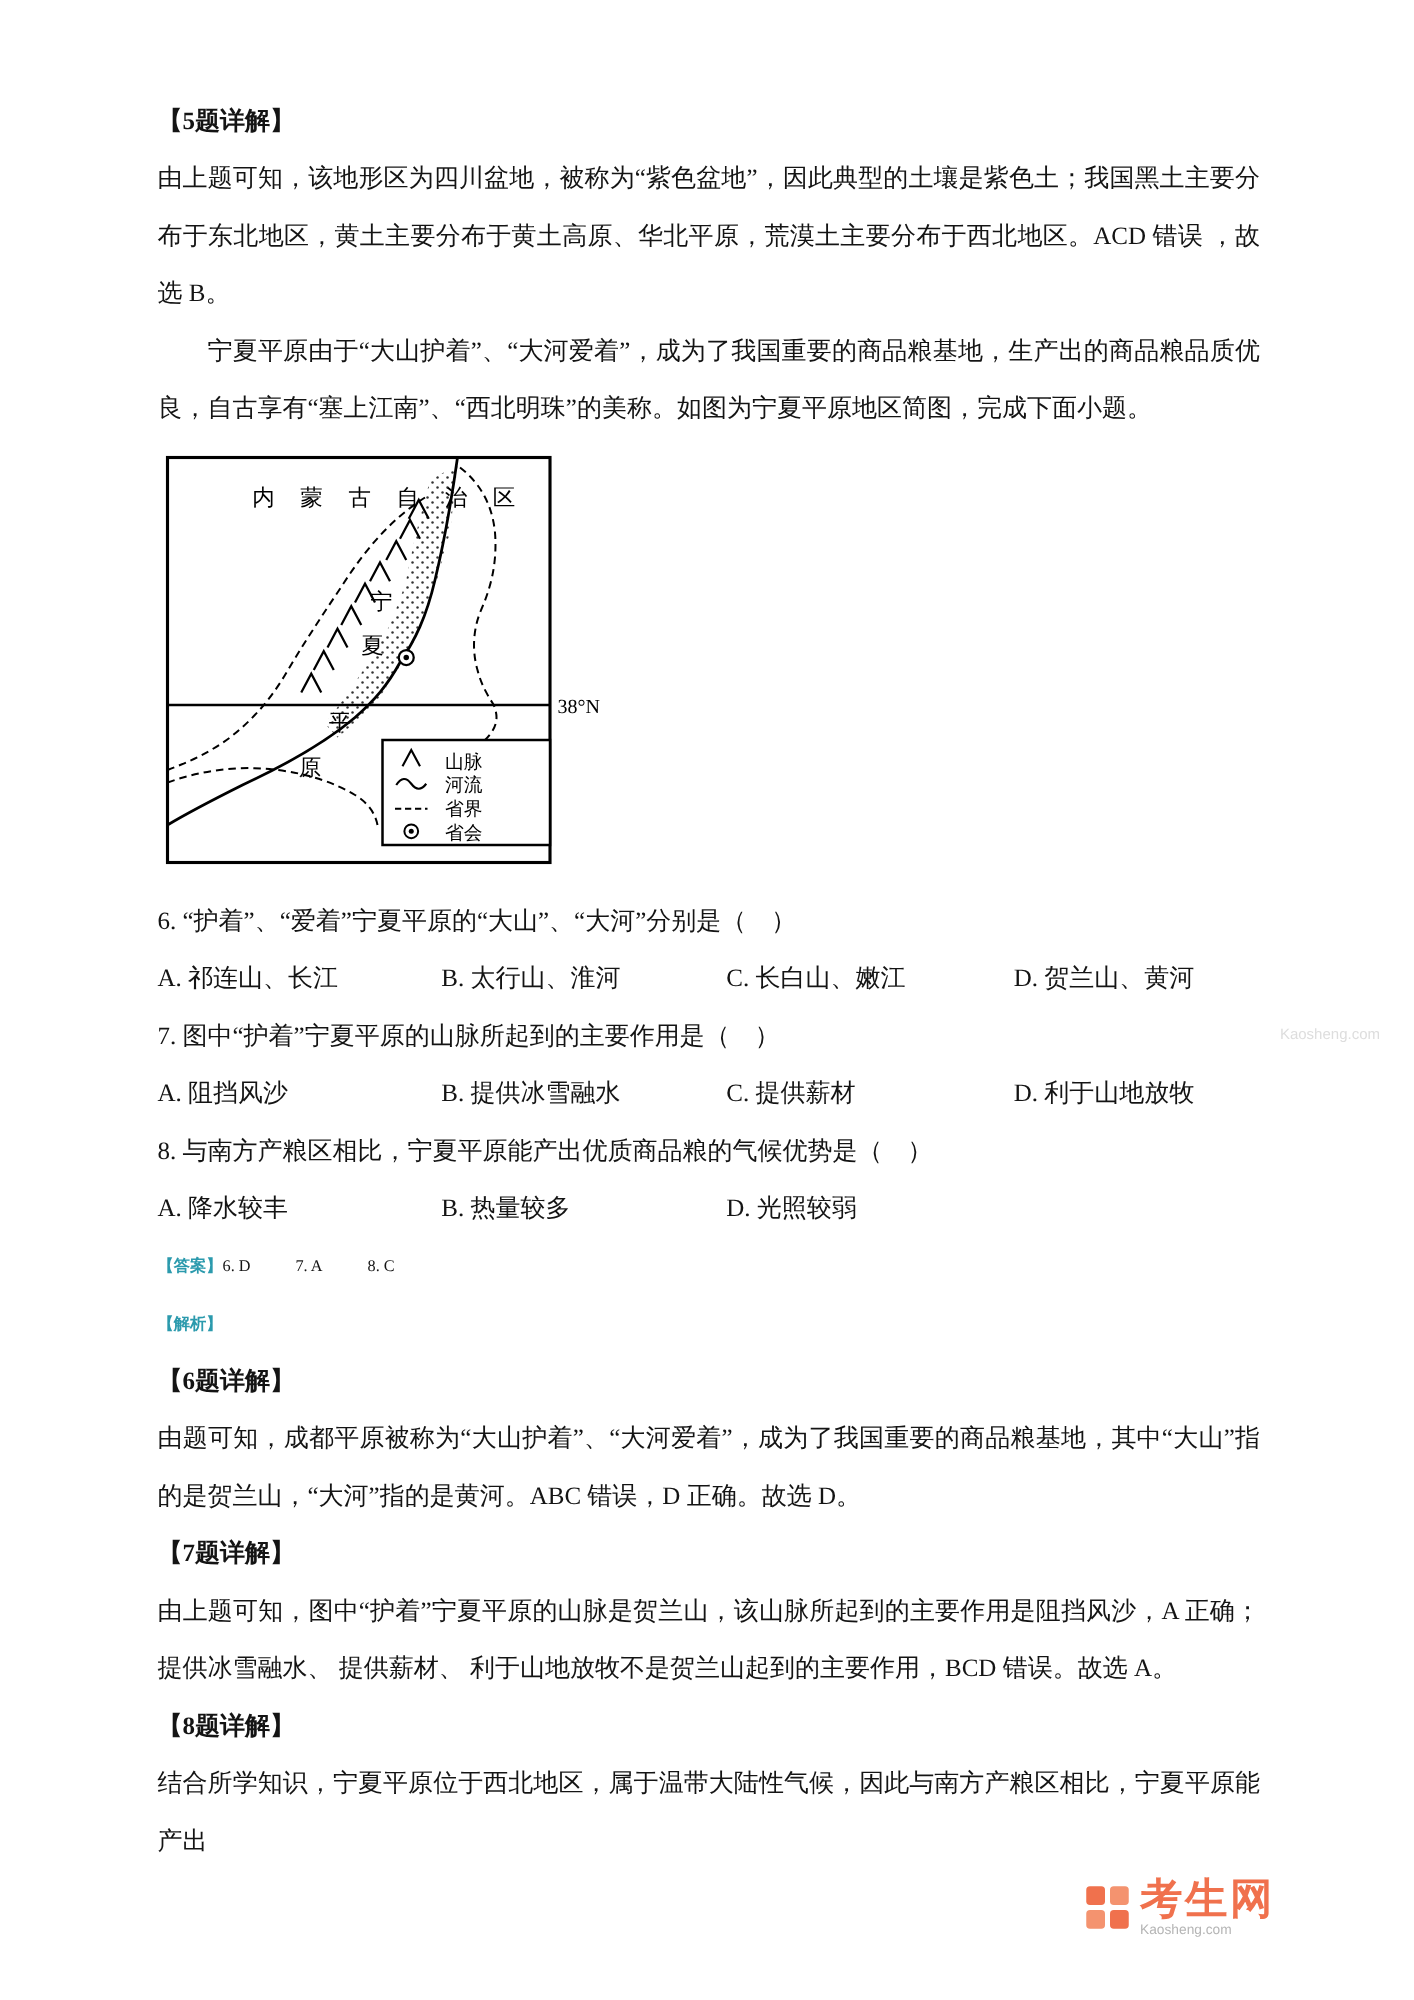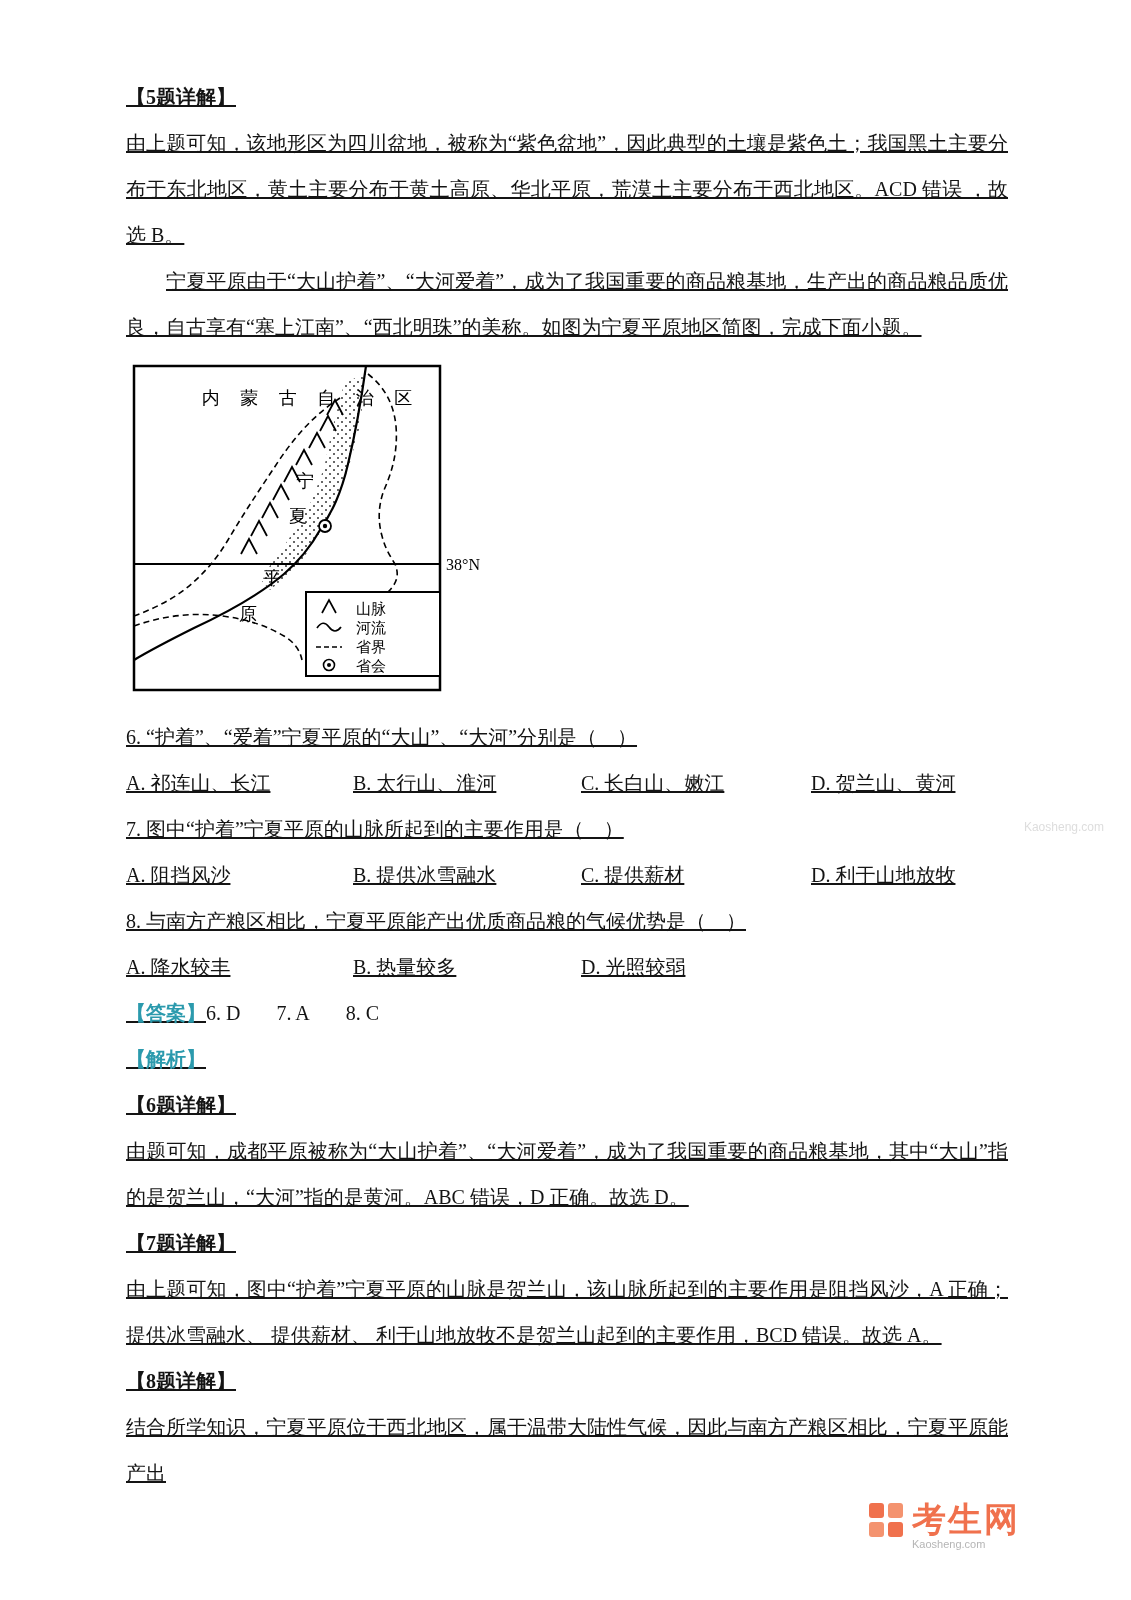--- a/index.html
+++ b/index.html
@@ -4,21 +4,20 @@
 <style>
   html,body { margin:0; padding:0; background:#ffffff; }
   .page {
     position:relative;
     width:1085px; height:1600px;
     margin:0 auto;
     background:#ffffff;
     font-family:"Liberation Serif","DejaVu Serif",serif;
     color:#141414;
     overflow:hidden;
-    text-decoration:underline;
   }
   .content { padding:74px 100px 0 103px; }
   .para {
     font-size:20px;
     line-height:46px;
     margin:0;
     text-align:justify;
   }
   .bold { font-weight:bold; }
   .indent { text-indent:2em; }
@@ -26,27 +25,27 @@
   .map-figure { margin:14px 0 18px 6px; }
   .map-figure svg { display:block; }
   .question-stem { font-size:20px; line-height:46px; margin:0; }
   .opts {
     display:grid;
     grid-template-columns:227px 228px 230px 1fr;
     font-size:20px;
     line-height:46px;
   }
   .opts span { white-space:nowrap; }
-  .answer-line { font-size:20px; line-height:46px; margin:0; }
+  .answer-line { font-size:13px; line-height:46px; margin:0; }
   .ans-part { display:inline-block; }
   .ans-gap { margin-left:36px; }
   .footer-logo {
     position:absolute;
     right:88px; bottom:50px;
-    display:flex; align-items:flex-start; gap:8px;
+    display:flex; align-items:center; gap:8px;
   }
   .logo-text-wrap { display:flex; flex-direction:column; line-height:1; }
   .logo-cn {
     font-size:34px; font-weight:bold; color:#F0714D;
     letter-spacing:2px;
     font-family:"Liberation Sans","DejaVu Sans",sans-serif;
   }
   .logo-sub {
     font-size:11px; color:#B5B5B5; margin-top:3px;
     font-family:"Liberation Sans","DejaVu Sans",sans-serif;

